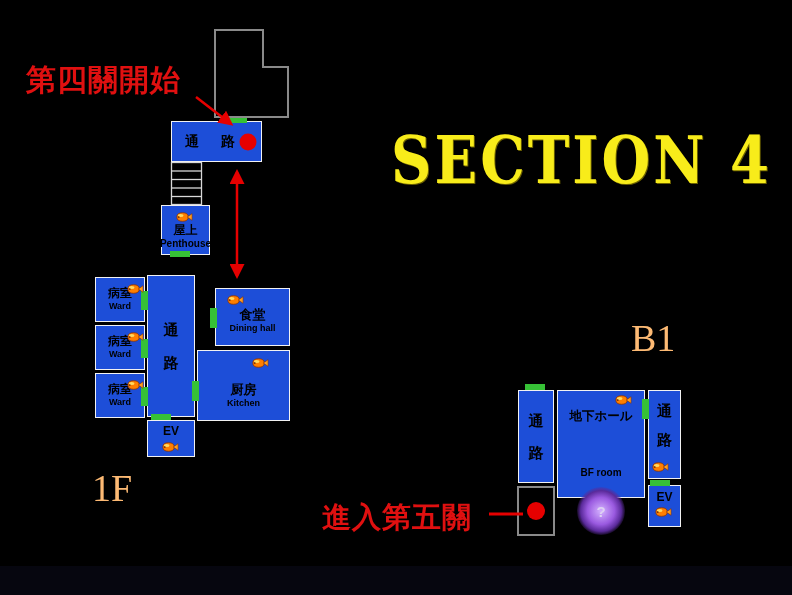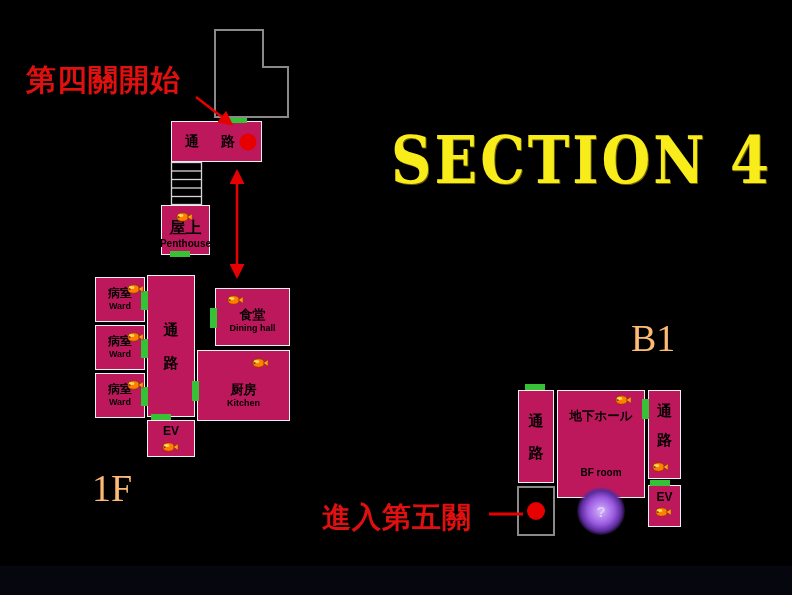--- a/index.html
+++ b/index.html
@@ -1,34 +1,34 @@
 <!DOCTYPE html>
 <html><head>
 <meta charset="utf-8">
 <style>
   * { margin:0; padding:0; box-sizing:border-box; }
   html,body { background:#000; }
   .stage { position:relative; width:792px; height:595px; background:#000; overflow:hidden;
            font-family:"Liberation Sans", sans-serif; }
 
-  .room { position:absolute; background:#be185d; border:1px solid #f2f2f2; color:#000;
+  .room { position:absolute; background:#1d4ed8; border:1px solid #f2f2f2; color:#000;
           display:flex; flex-direction:column; align-items:center; justify-content:center;
           z-index:1; text-align:center; }
   .room .jp { font-weight:bold; font-size:13px; line-height:1.15; }
   .room .en { font-weight:bold; font-size:9px; line-height:1.25; }
 
   .h-room { flex-direction:row; justify-content:flex-start; padding-left:13px; }
   .h-room .jp { font-size:14px; letter-spacing:9px; }
 
   .v-corridor { gap:15px; }
   .v-corridor .jp { font-size:15px; }
 
   .ward .jp { font-size:12px; }
   .penthouse { justify-content:flex-end; padding-bottom:4px; }
-  .penthouse .jp { font-size:16px; }
+  .penthouse .jp { font-size:12px; }
   .penthouse .en { font-size:10px; }
   .bfhall .jp { font-size:12.5px; }
   .bfhall .en { font-size:10px; }
   .ev { justify-content:flex-start; padding-top:3px; }
   .ev .en { font-size:12px; }
 
   .door { position:absolute; background:#36c136; z-index:3; }
   .item-icon { position:absolute; z-index:4; width:19px; height:12px; }
 
   .cjk-red { position:absolute; color:#e01010; font-family:"Liberation Serif", serif;

